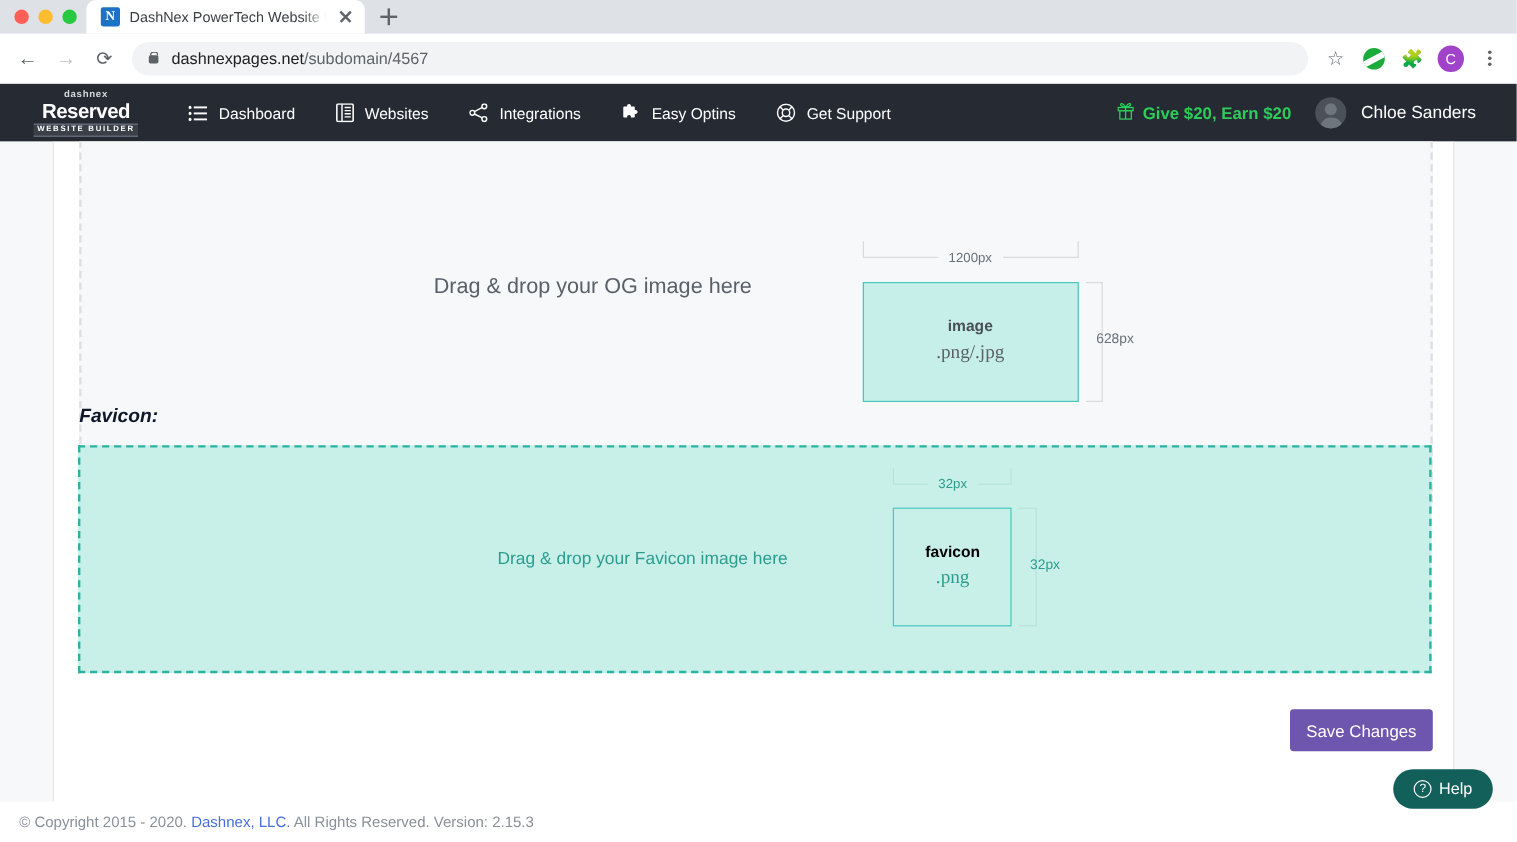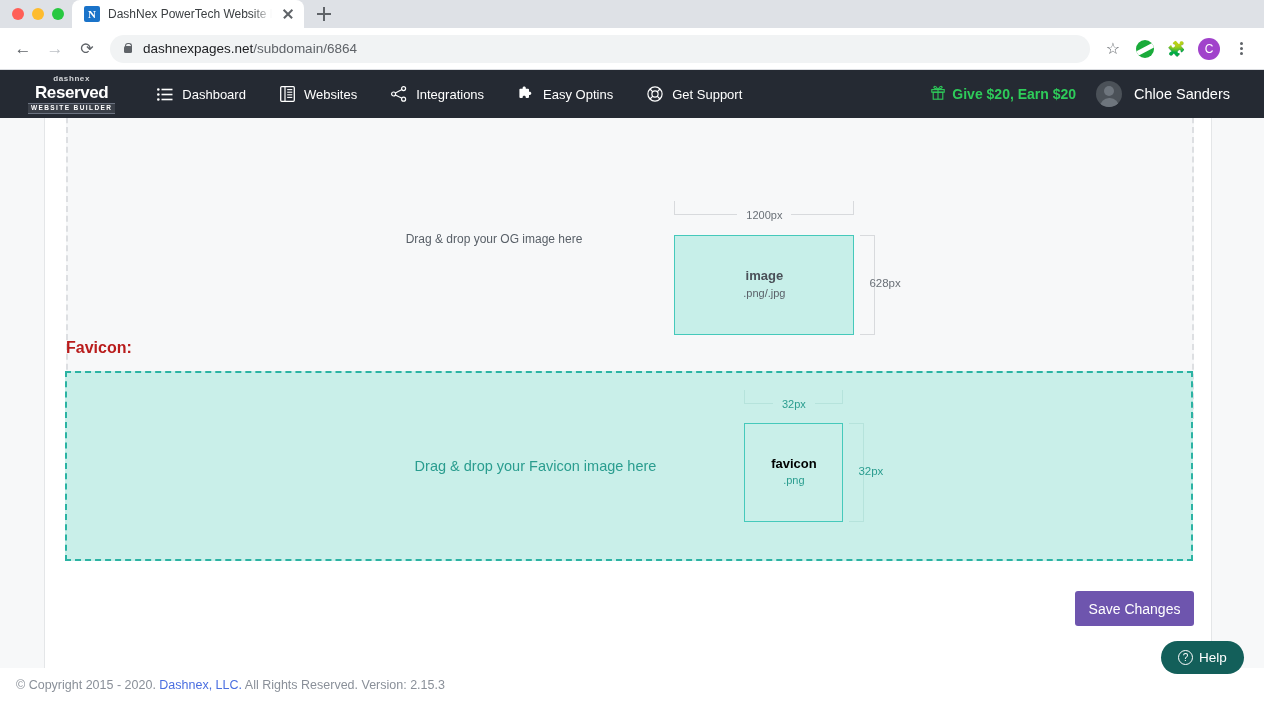--- a/index.html
+++ b/index.html
@@ -128,52 +128,52 @@
   }
 
   
   .dz-og {
     position: absolute; left: 21px; top: -60px; width: 1128px; height: 361px;
     background: #f7f8f9; border: 2px dashed #dddfe2;
     display: flex; align-items: center; justify-content: center; gap: 0;
   }
   .dz-inner { display: flex; align-items: center; width: 100%; justify-content: center; }
 
-  .dz-label-og { font-size: 12px; color: #596068; white-space: nowrap; }
+  .dz-label-og { font-size: 18px; color: #596068; white-space: nowrap; }
   .dz-label-fav { font-size: 14.5px; color: #2a9d8f; white-space: nowrap; }
 
   
   .preview-wrap { position: relative; }
 
   .prev-box {
     border: 1px solid #45c9bb; background: #c7efe9;
     display:flex; flex-direction:column; align-items:center; justify-content:center;
   }
   .prev-box.fav { background: transparent; }
   .prev-name { font-size: 13px; font-weight: bold; color: #4a5058; line-height: 1.45; }
-  .prev-ext  { font-size: 11px; color: #5b6169; line-height: 1.45; }
+  .prev-ext  { font-size: 16px; color: #5b6169; line-height: 1.45; font-family: Liberation Serif, serif; }
   .prev-name.teal { color: #000000; }
   .prev-ext.teal  { color: #2a9d8f; }
 
   .dim-w { position:absolute; left:0; width:100%; height:14px; display:flex; align-items:center; }
   .dim-w .ln { flex:1 1 auto; height:1px; background:#d8dadd; }
   .dim-w .ln.teal, .dim-h .ln.teal { background:#b6e3dc; }
   .dim-w .txt { font-size: 11px; color:#6a7077; padding: 0 9px; white-space: nowrap; }
   .dim-w .txt.teal { color:#2a9d8f; }
   .tick { position:absolute; width:1px; background:#d8dadd; }
   .tick.teal { background:#b6e3dc; }
 
   .dim-h { position:absolute; top:0; height:100%; width:14px; display:flex; flex-direction:column; align-items:center; }
   .dim-h .ln { flex:1 1 auto; width:1px; background:#d8dadd; }
 
   .dim-label-right { position:absolute; font-size:11.5px; color:#6a7077; white-space:nowrap; }
   .dim-label-right.teal { color:#2a9d8f; }
 
   
-  .fav-title { position:absolute; left: 65px; top: 332px; font-size: 16px; font-weight: bold; color: #b91c1c; }
+  .fav-title { position:absolute; left: 65px; top: 332px; font-size: 16px; font-weight: bold; color: #0f172a; font-style: italic; }
   .dz-fav {
     position: absolute; left: 65px; top: 364px; width: 1128px; height: 190px;
     background: #c9efe9; border: 2px dashed #2bb3a3;
     display:flex; align-items:center; justify-content:center;
   }
 
   .save-btn {
     position: absolute; left: 1074px; top: 584px; width: 119px; height: 35px;
     background: #6e55ae; color: #ffffff; border: none; border-radius: 3px;
     font-size: 14px; cursor: pointer; font-family: "Liberation Sans", sans-serif;
@@ -225,21 +225,21 @@
     </div>
     <div class="tb-btn">
       <span class="arrow dim">→</span>
     </div>
     <div class="tb-btn">
       <span class="reload">⟳</span>
     </div>
 
     <div class="omnibox">
       <span class="lock"></span>
-      <span class="url"><b>dashnexpages.net</b><span>/subdomain/6864</span></span>
+      <span class="url"><b>dashnexpages.net</b><span>/subdomain/4567</span></span>
     </div>
 
     <div class="tb-btn">
       <span class="star">☆</span>
     </div>
     <div class="tb-btn">
       <span class="ext-green"></span>
     </div>
     <div class="tb-btn">
       <span class="puzzle">🧩</span>

